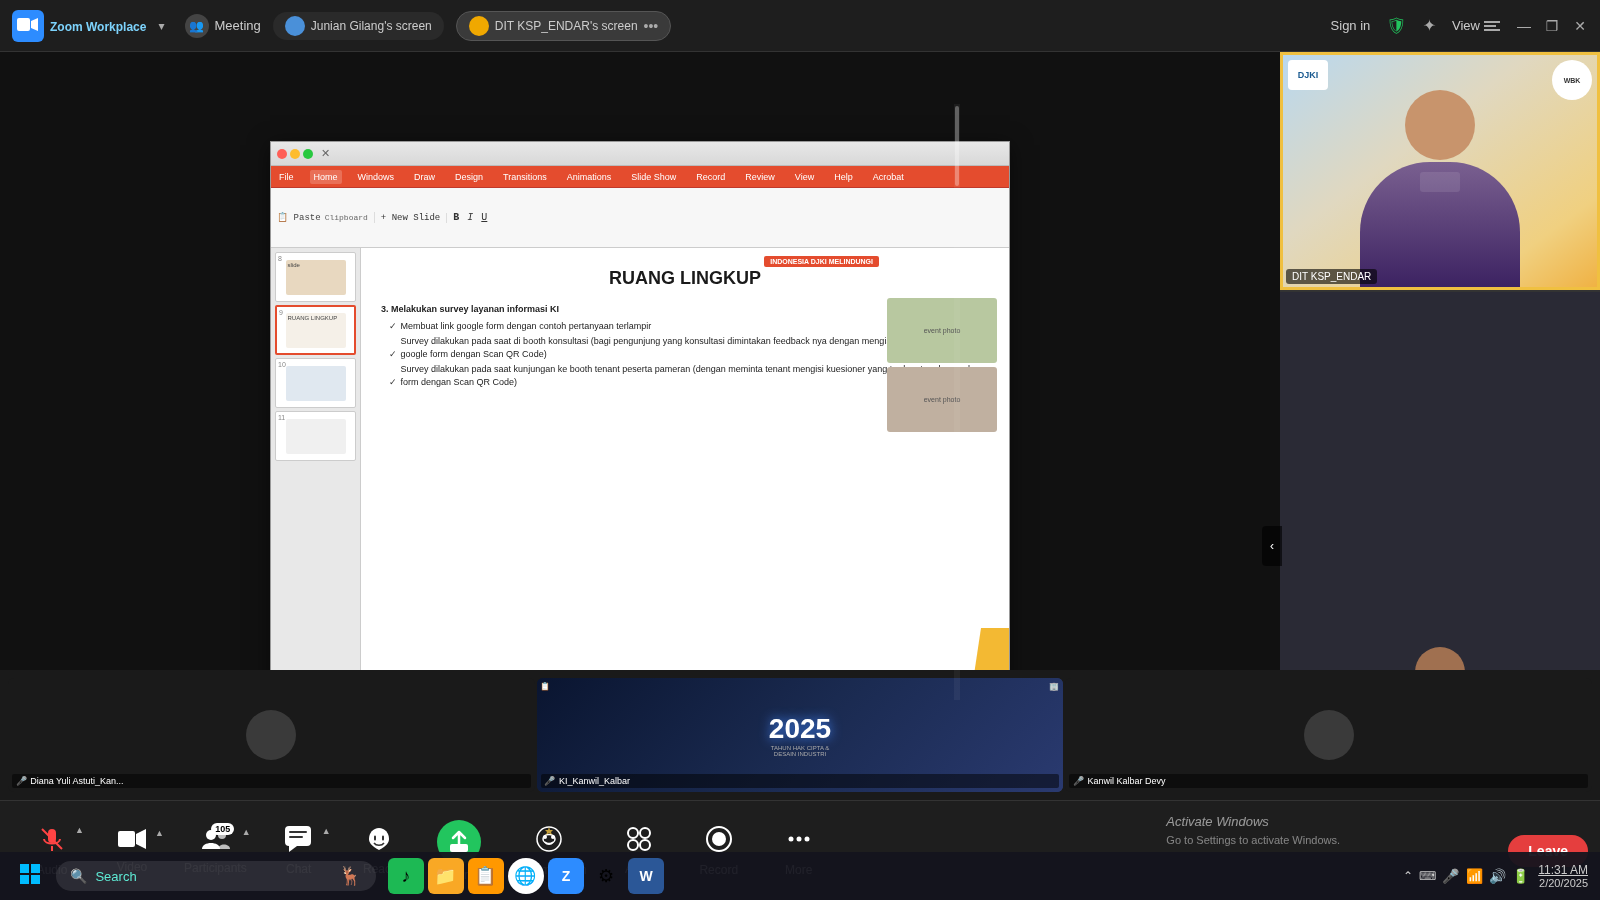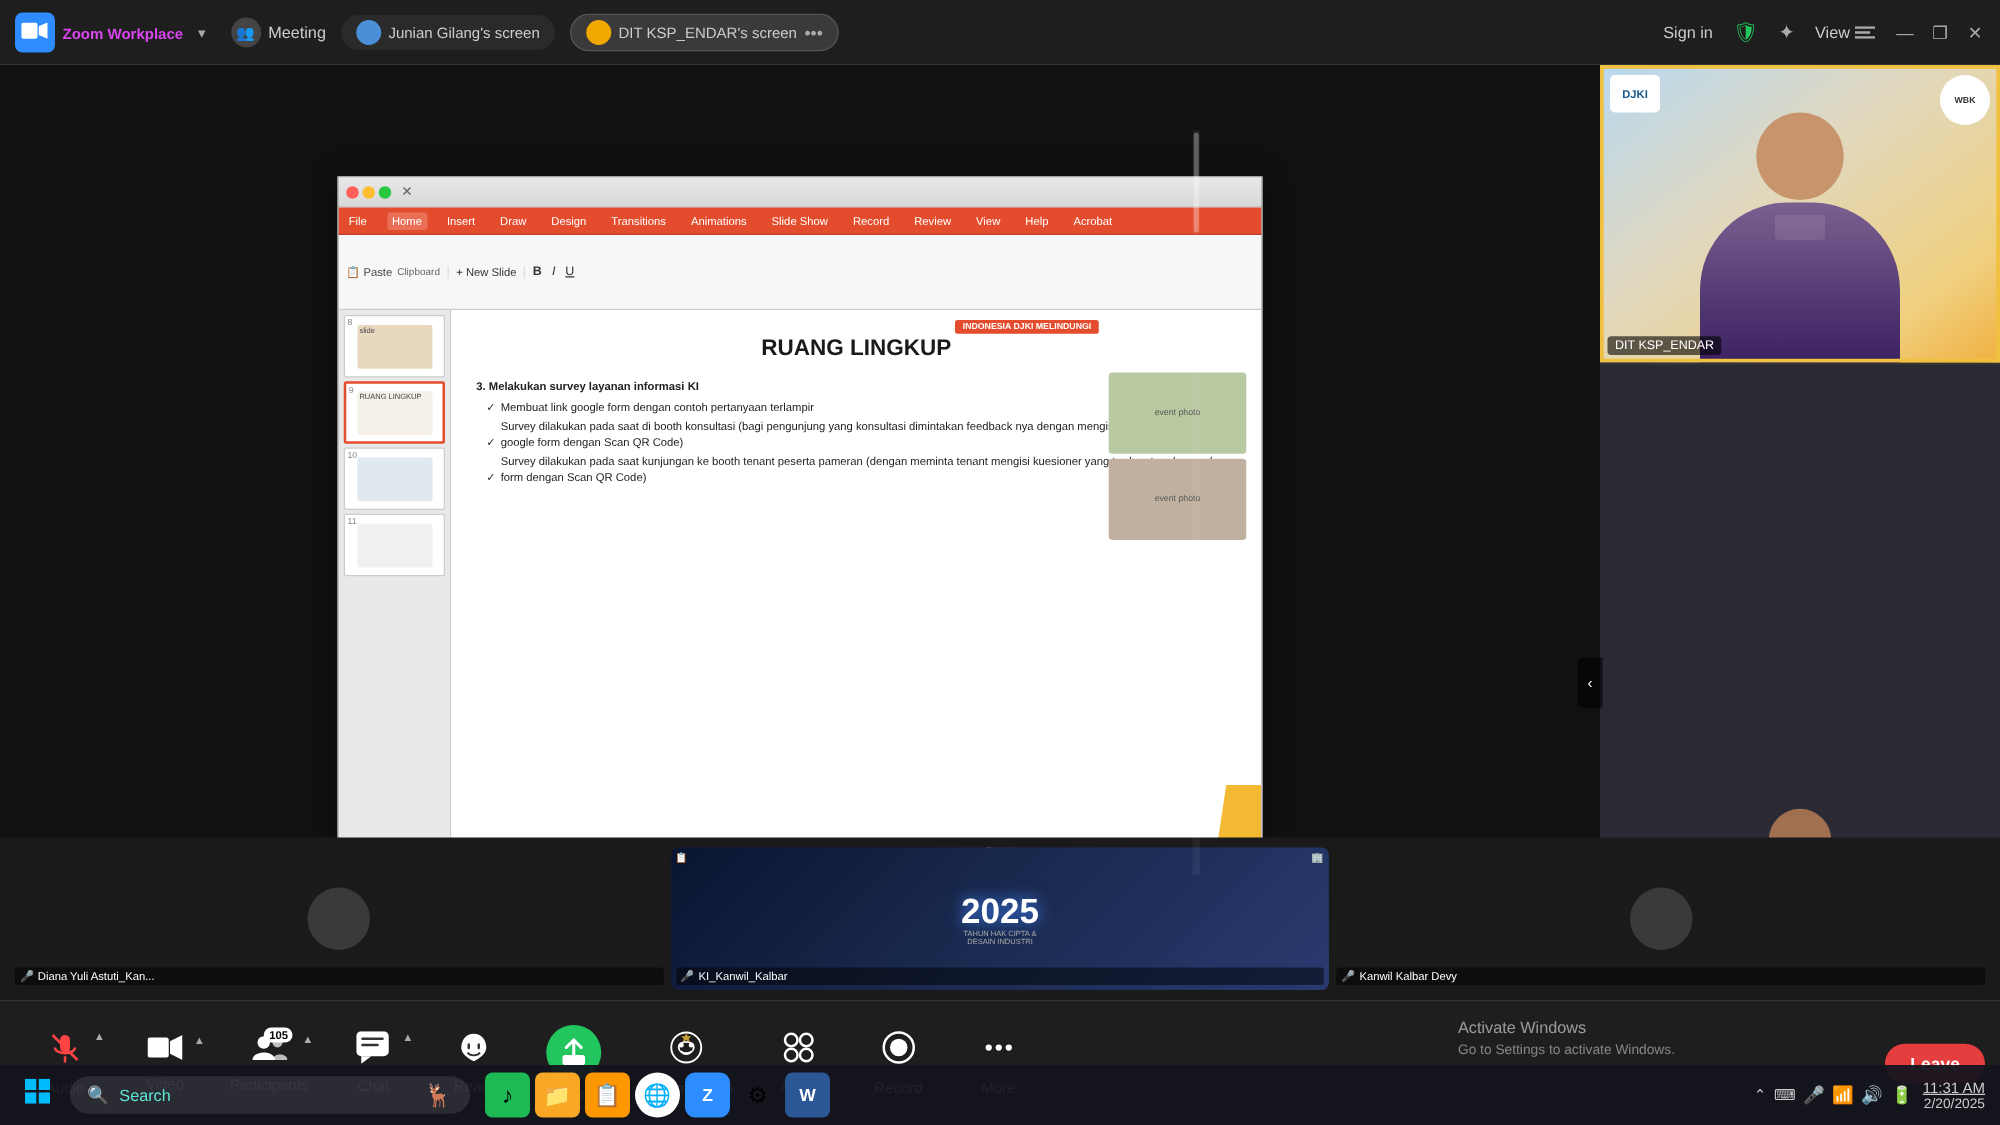--- a/index.html
+++ b/index.html
@@ -219,20 +219,21 @@
     .ppt-ribbon2 {
       height: 60px;
       background: #f7f7f7;
       border-bottom: 1px solid #ccc;
       display: flex;
       align-items: center;
       padding: 0 6px;
       gap: 6px;
       font-size: 8px;
       color: #333;
+      font-family: Liberation Mono, monospace;
     }
 
     
     .ppt-body {
       display: flex;
       height: calc(100% - 108px);
     }
     .ppt-slides-panel {
       width: 90px;
       background: #e8e8e8;
@@ -750,21 +751,21 @@
 
 <div class="top-bar">
   <div class="zoom-logo">
     <div class="zoom-logo-icon">
       <svg width="22" height="16" viewBox="0 0 22 16">
         <rect x="0" y="0" width="13" height="13" rx="2" fill="white"></rect>
         <polygon points="14,3 21,0 21,13 14,10" fill="white"></polygon>
       </svg>
     </div>
     <div>
-      <span style="color:#d946ef;font-weight:bold;font-size:12px;">Zoom Workplace</span>
+      <span style="color:#7dd3fc;font-weight:bold;font-size:12px;">Zoom Workplace</span>
     </div>
   </div>
   <span class="top-bar-chevron">▾</span>
 
   <div class="top-bar-meeting">
     <div class="top-bar-meeting-icon">👥</div>
     <span>Meeting</span>
   </div>
 
   <div class="screen-share-tab">
@@ -809,21 +810,21 @@
           <span class="ppt-icon-btn ppt-red"></span>
           <span class="ppt-icon-btn ppt-yellow"></span>
           <span class="ppt-icon-btn ppt-green"></span>
         </div>
         <span class="ppt-close-btn">✕</span>
       </div>
 
       <div class="ppt-ribbon">
         <span class="ppt-ribbon-tab">File</span>
         <span class="ppt-ribbon-tab active">Home</span>
-        <span class="ppt-ribbon-tab">Insert</span>
+        <span class="ppt-ribbon-tab">Windows</span>
         <span class="ppt-ribbon-tab">Draw</span>
         <span class="ppt-ribbon-tab">Design</span>
         <span class="ppt-ribbon-tab">Transitions</span>
         <span class="ppt-ribbon-tab">Animations</span>
         <span class="ppt-ribbon-tab">Slide Show</span>
         <span class="ppt-ribbon-tab">Record</span>
         <span class="ppt-ribbon-tab">Review</span>
         <span class="ppt-ribbon-tab">View</span>
         <span class="ppt-ribbon-tab">Help</span>
         <span class="ppt-ribbon-tab">Acrobat</span>
@@ -1176,21 +1177,21 @@
     </div>
     <div class="taskbar-app-icon">
       <span style="font-size:18px;">⚙</span>
     </div>
     <div class="taskbar-app-icon" style="background:#2b5797;border-radius:6px;">
       <span style="font-size:14px;font-weight:bold;color:#fff;">W</span>
     </div>
   </div>
 
   <div style="position:absolute;right:260px;bottom:52px;color:rgba(255,255,255,0.45);font-size:11px;text-align:left;line-height:1.5;">
-    <div style="font-size:13px;color:rgba(255,255,255,0.55);">Activate Windows</div>
+    <div style="font-size:13px;color:rgba(255,255,255,0.55);font-style:italic;">Activate Windows</div>
     <div>Go to Settings to activate Windows.</div>
   </div>
 
   <div class="taskbar-right">
     <div class="taskbar-sys-icons">
       <span style="font-size:12px;cursor:pointer;">⌃</span>
       <span style="font-size:12px;">⌨</span>
       <span style="font-size:14px;">🎤</span>
       <span style="font-size:14px;">📶</span>
       <span style="font-size:14px;cursor:pointer;">🔊</span>

